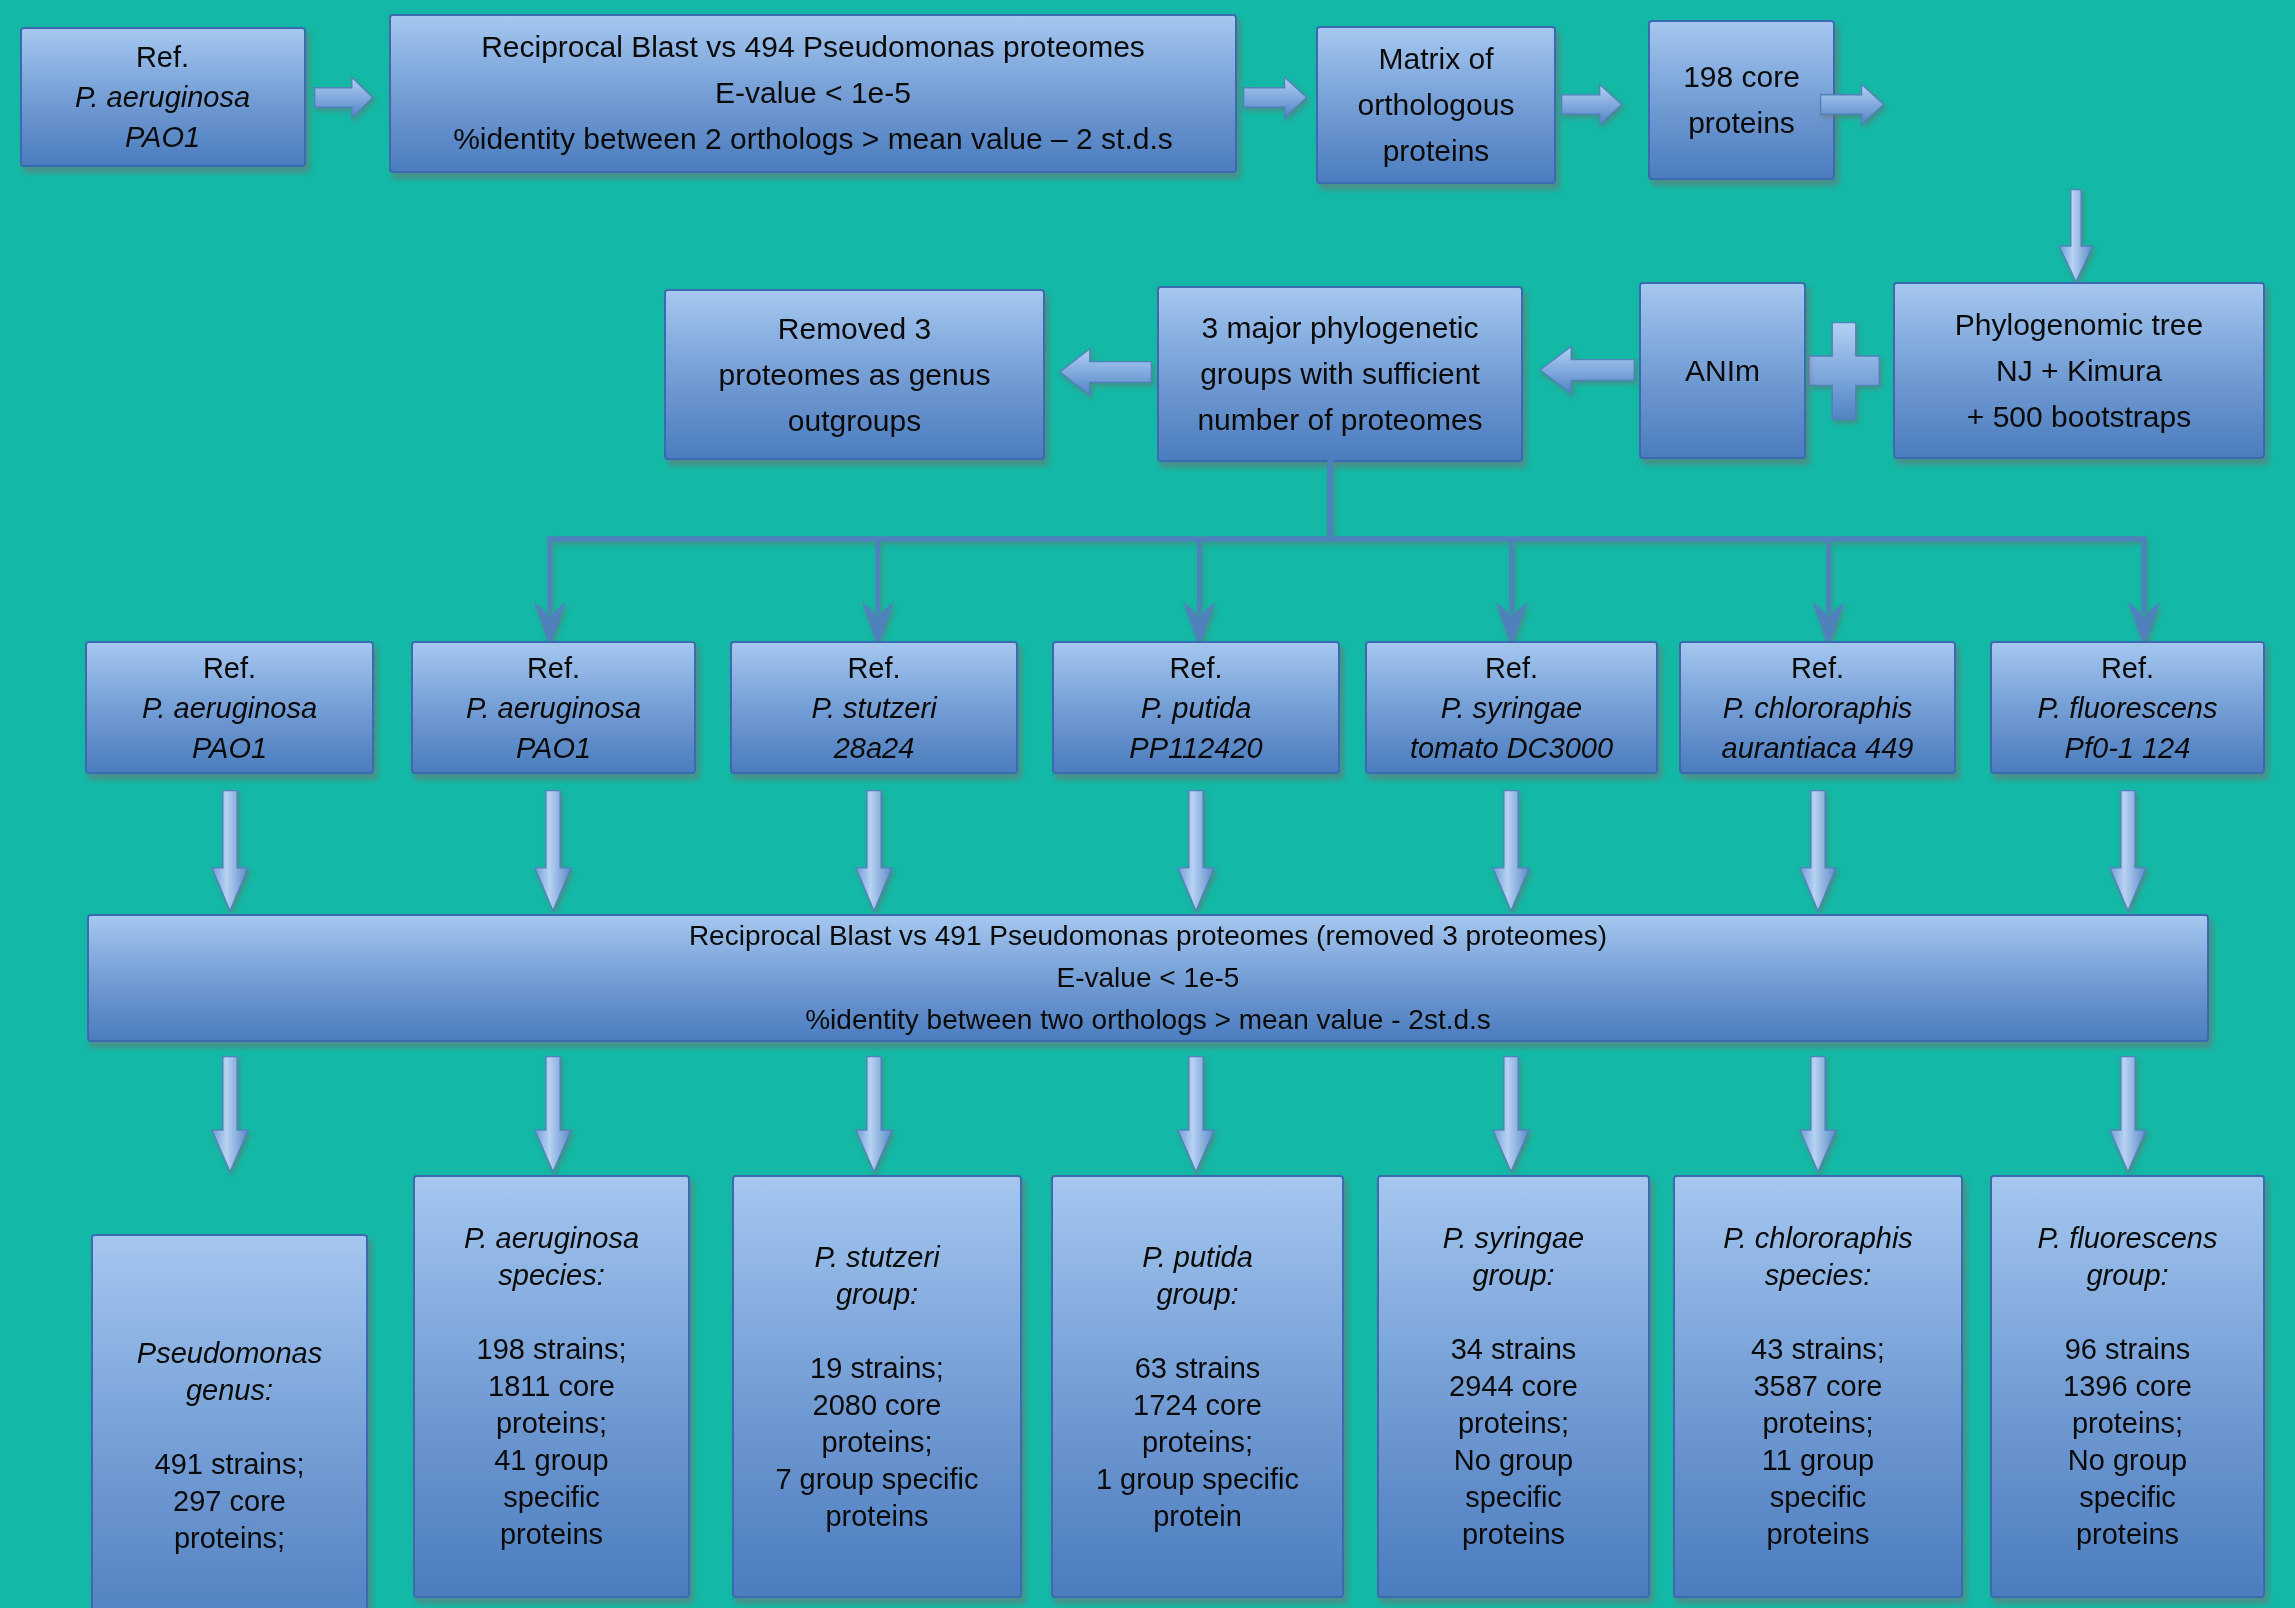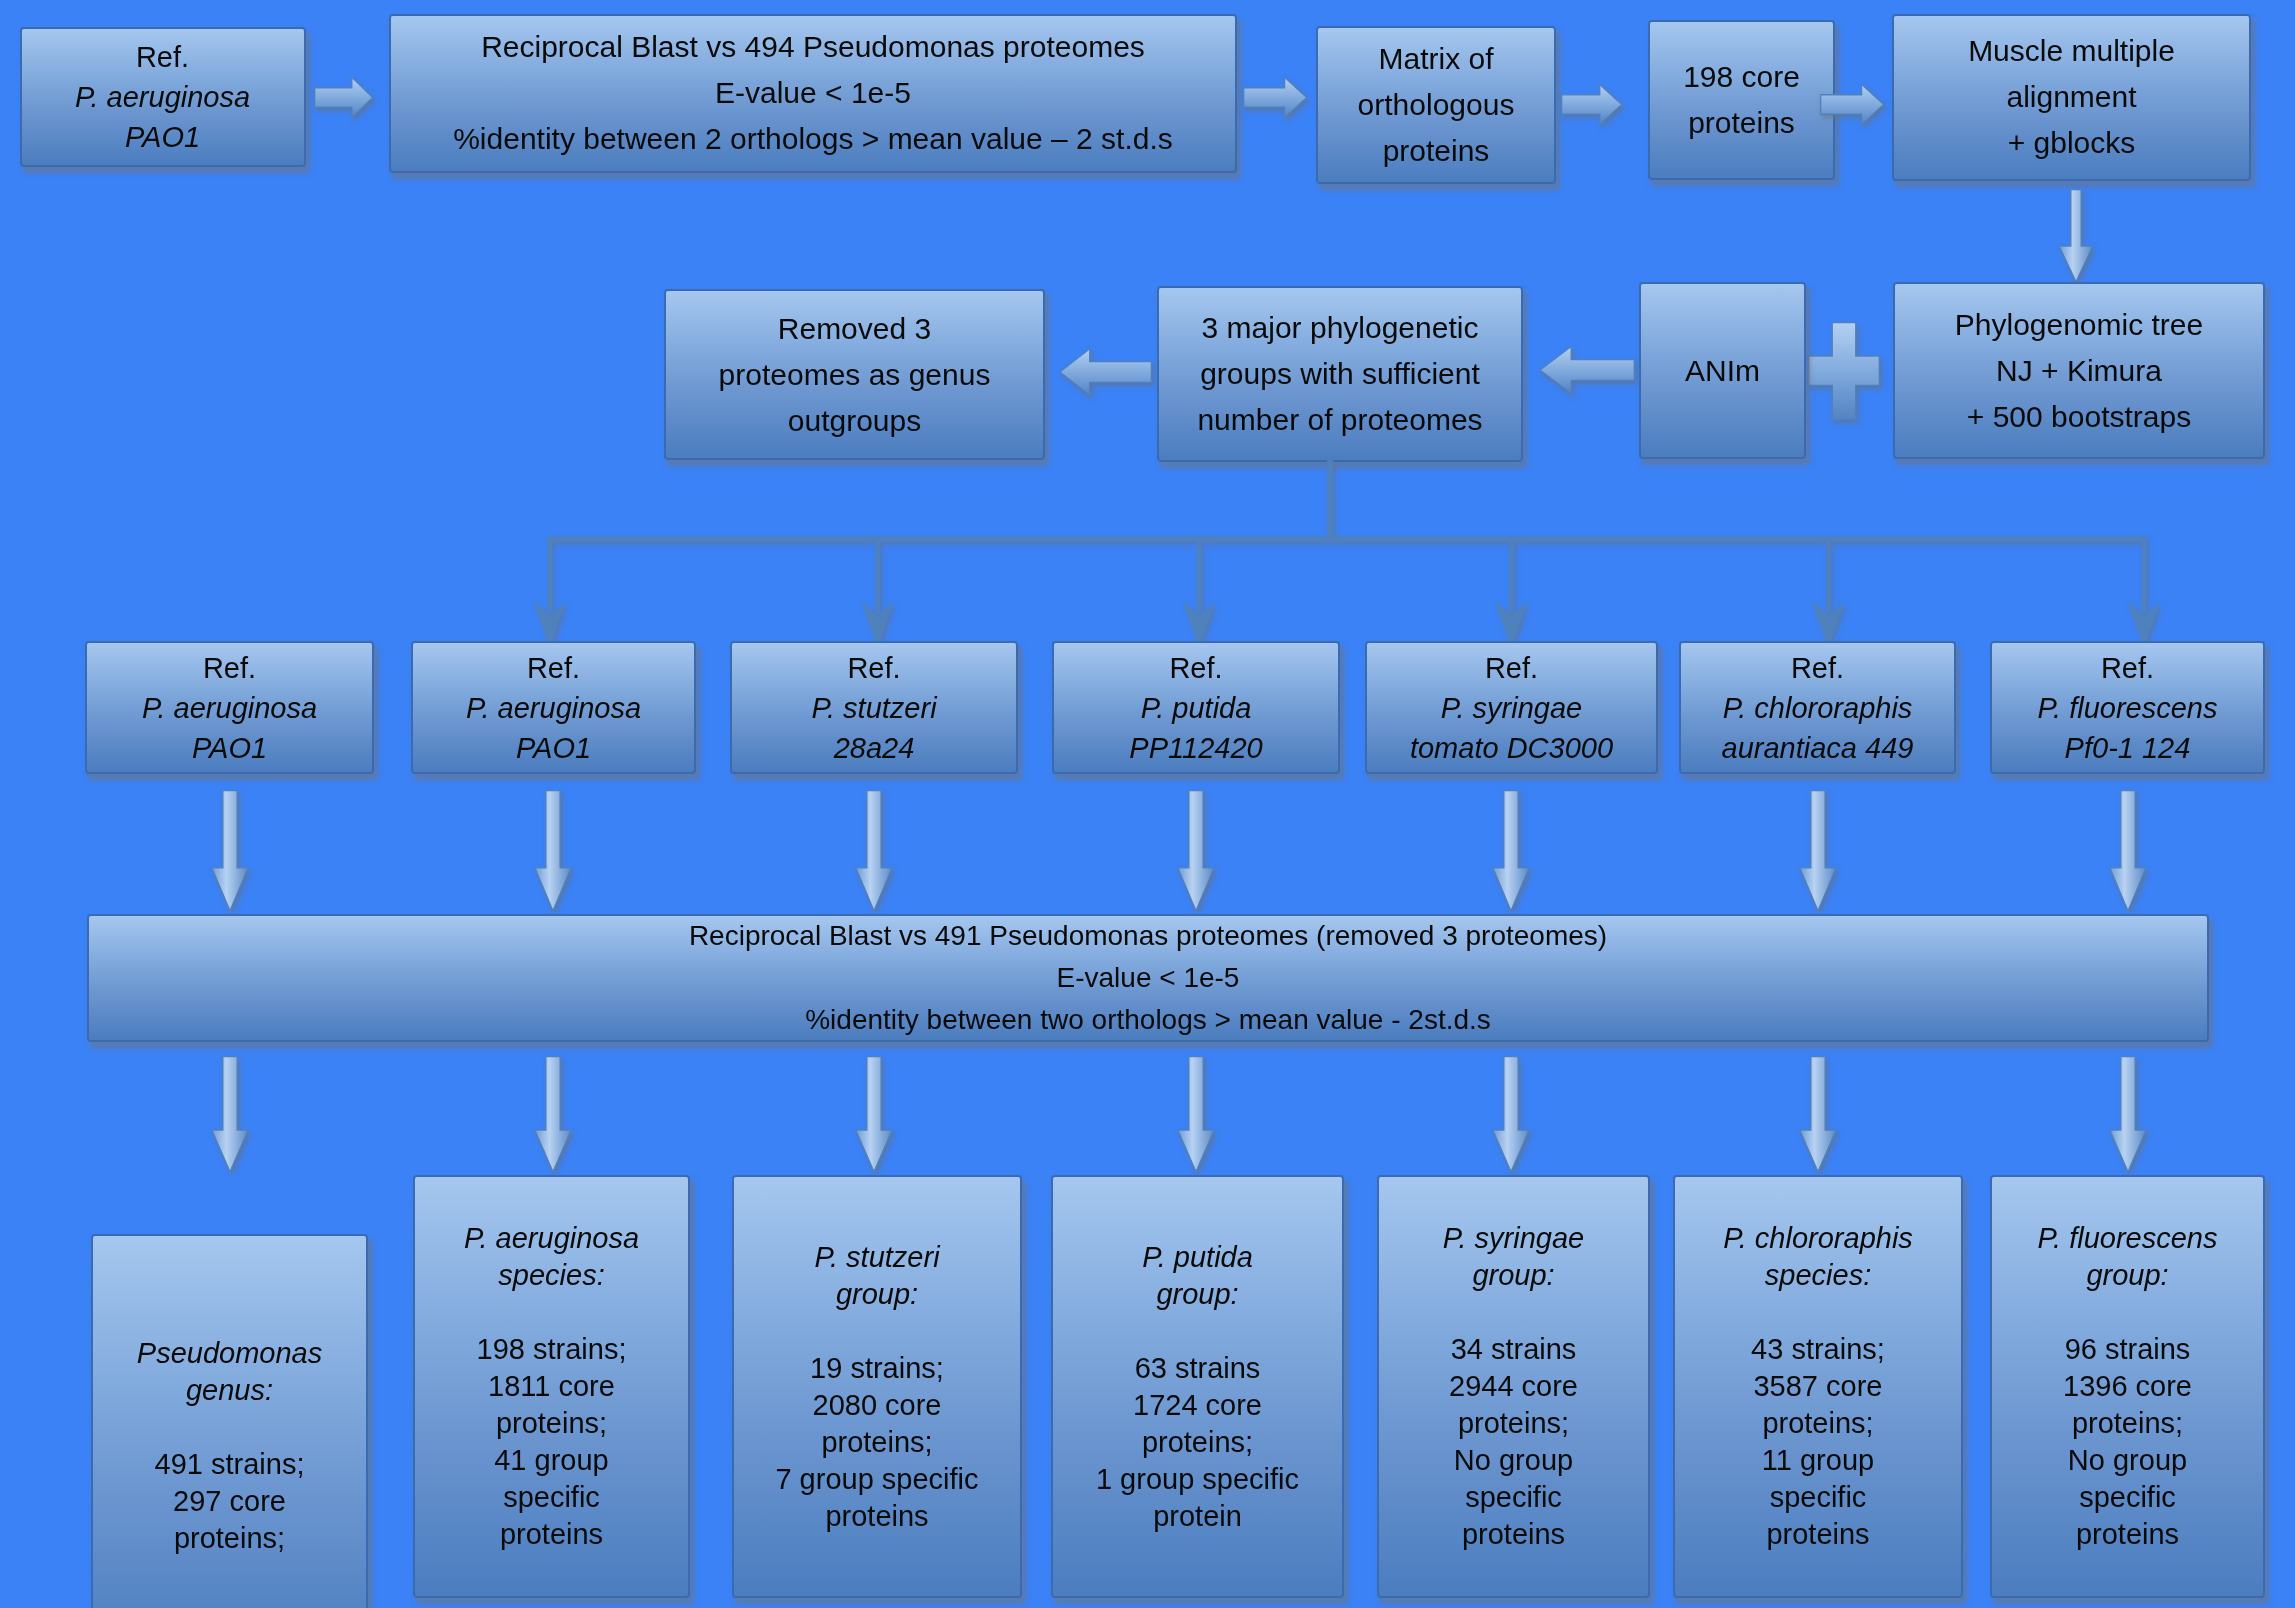--- a/index.html
+++ b/index.html
@@ -1,16 +1,16 @@
 <!DOCTYPE html>
 <html style="font-size:10.4px"><head>
 <meta charset="utf-8">
 <style>
   html,body{margin:0;padding:0;background:#fff;}
-  .page{position:relative;width:2295px;height:1608px;background:#3b82f6;overflow:hidden;
+  .page{position:relative;width:2295px;height:1608px;background:#14b8a6;overflow:hidden;
         font-family:"Liberation Sans","DejaVu Sans",sans-serif;color:#0a0a0a;}
   .box{position:absolute;border:2px solid #3a6bb0;border-radius:3.9px;
        background:linear-gradient(180deg,#a5c7ef 0%,#7fa8dc 38%,#6b95cf 62%,#4b7dbf 100%);
        box-shadow:3.3px 5.9px 5.2px rgba(115,115,115,0.55);
        display:flex;flex-direction:column;align-items:center;justify-content:center;
        text-align:center;box-sizing:border-box;}
   .txt{white-space:pre-line;font-size:30px;line-height:46px;}
   .reflabel{font-size:29px;line-height:40px;}
   .refname{font-size:29px;line-height:40px;font-style:italic;white-space:pre-line;}
   .wide .txt{font-size:28px;line-height:42px;}
@@ -73,25 +73,20 @@
 
   <div class="box" style="left:1648px;top:19.5px;width:187px;height:160px;">
     <div class="txt">198 core
 proteins</div>
   </div>
 
   <svg class="blockarrow" style="left:1820px;top:83px;" width="65" height="43" viewBox="0 0 100 66">
     <polygon points="1,18 64,18 64,2 98,33 64,64 64,48 1,48" fill="url(#gV)" stroke="#4f81bd" stroke-width="2"></polygon>
   </svg>
 
-  <div class="box" style="left:1892px;top:13.7px;width:359px;height:167px;">
-    <div class="txt">Muscle multiple
-alignment
-+ gblocks</div>
-  </div>
 
   <svg class="blockarrow" style="left:2055px;top:189px;" width="42" height="94" viewBox="0 0 64 145">
     <polygon points="24,1 40,1 40,88 58,88 32,143 6,88 24,88" fill="url(#gH)" stroke="#4f81bd" stroke-width="2"></polygon>
   </svg>
 
   <div class="box" style="left:1893px;top:282px;width:372px;height:177px;">
     <div class="txt">Phylogenomic tree
 NJ + Kimura
 + 500 bootstraps</div>
   </div>

